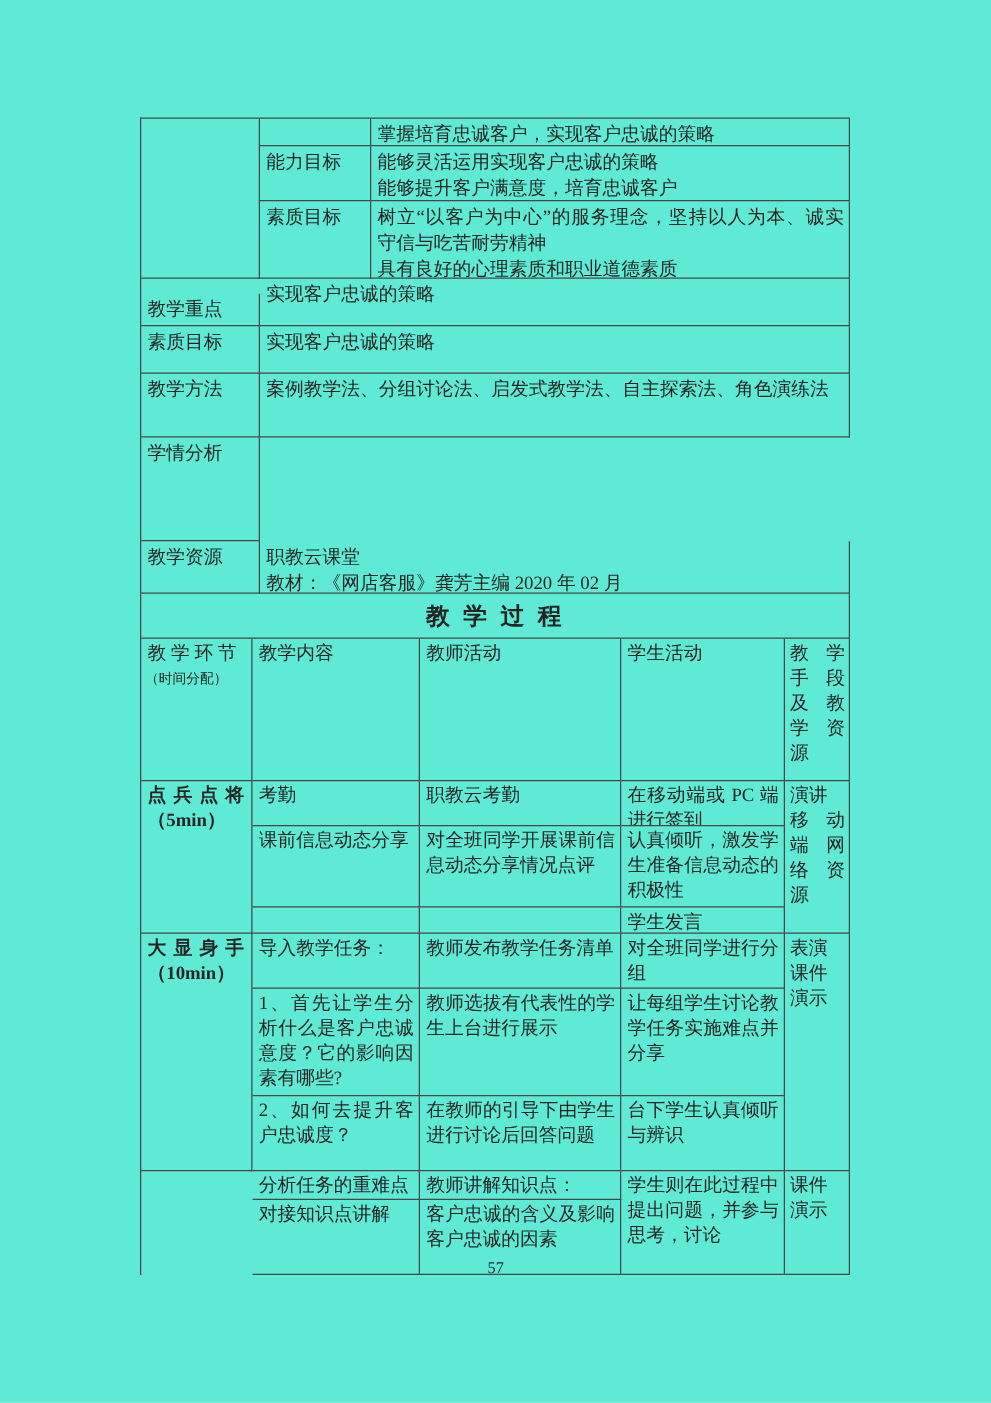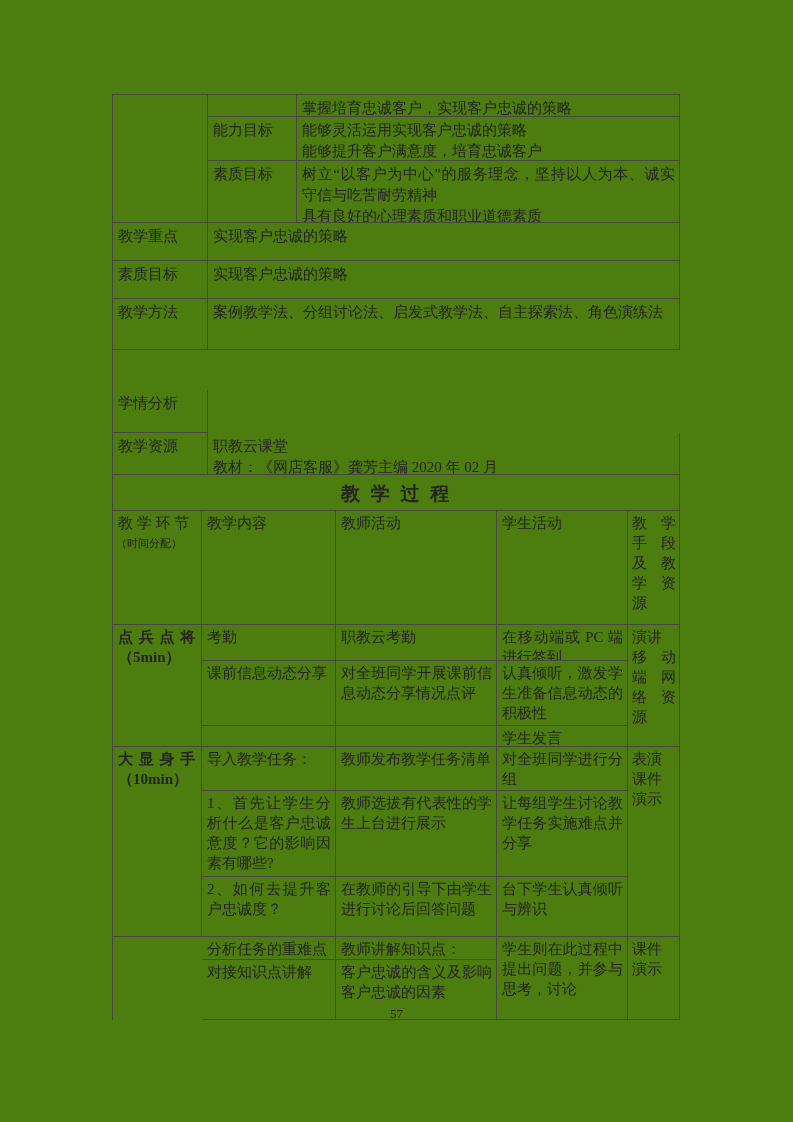--- a/index.html
+++ b/index.html
@@ -5,21 +5,21 @@
   :root{
     --b:#474747;
     --ink:#242424;
   }
   html,body{margin:0;padding:0;}
   body{
     width:793px;height:1122px;background:#f2f2f2;
     font-family:"Liberation Serif","DejaVu Serif",serif;
   }
   .sheet{
-    position:relative;width:793px;height:1122px;background:#4d7c0f;
+    position:relative;width:793px;height:1122px;background:#5eead4;
     color:var(--ink);overflow:hidden;
   }
   .grid{
     position:absolute;display:grid;
     border-left:1px solid var(--b);
   }
   .grid.topline{border-top:1px solid var(--b);}
   .c{
     border-right:1px solid var(--b);
     border-bottom:1px solid var(--b);
@@ -64,30 +64,30 @@
       <div class="para">能够灵活运用实现客户忠诚的策略</div>
       <div class="para">能够提升客户满意度，培育忠诚客户</div>
     </div>
 
     <div class="c" style="grid-area:3/3/4/4;">
       <div class="para">树立“以客户为中心”的服务理念，坚持以人为本、诚实守信与吃苦耐劳精神</div>
       <div class="para">具有良好的心理素质和职业道德素质</div>
     </div>
     <div class="c lab" style="grid-area:3/2/4/3;">素质目标</div>
 
-    <div class="c lab" style="grid-area:4/1/5/2;">教学重点</div>
+    <div class="c lab" style="grid-area:4/1/5/2;margin-top:12px;">教学重点</div>
     <div class="c" style="grid-area:4/2/5/4;">实现客户忠诚的策略</div>
 
     <div class="c lab" style="grid-area:5/1/6/2;">素质目标</div>
     <div class="c" style="grid-area:5/2/6/4;">实现客户忠诚的策略</div>
 
     <div class="c lab" style="grid-area:6/1/7/2;">教学方法</div>
     <div class="c" style="grid-area:6/2/7/4;">案例教学法、分组讨论法、启发式教学法、自主探索法、角色演练法</div>
 
-    <div class="c lab" style="grid-area:7/1/8/2;margin-top:40px;">学情分析</div>
+    <div class="c lab" style="grid-area:7/1/8/2;">学情分析</div>
 
     <div class="c lab" style="grid-area:8/1/9/2;">教学资源</div>
     <div class="c" style="grid-area:8/2/9/4;">
       <div class="para">职教云课堂</div>
       <div class="para">教材：《网店客服》龚芳主编 2020 年 02 月</div>
     </div>
   </div>
 
   <div class="grid" style="left:112px;top:475px;width:567px;
               grid-template-columns:89px 134px 161px 131px 52px;

